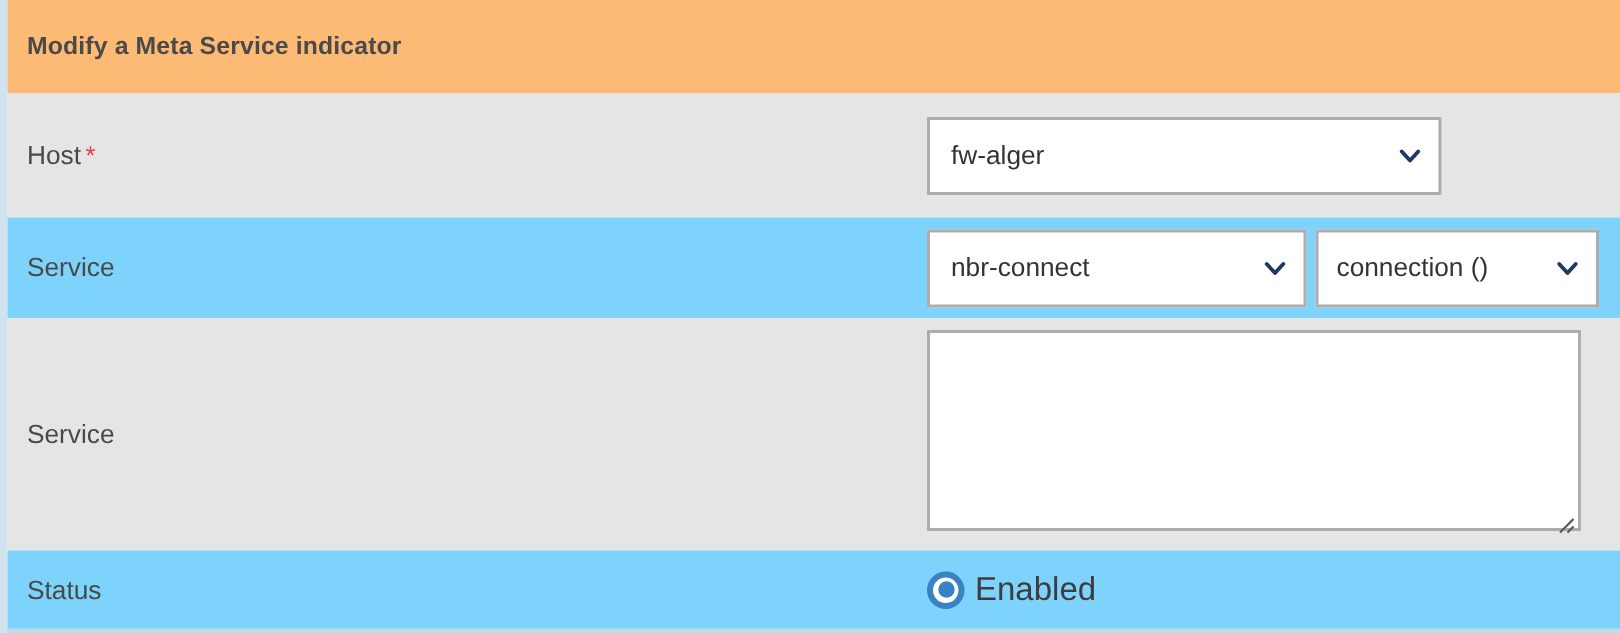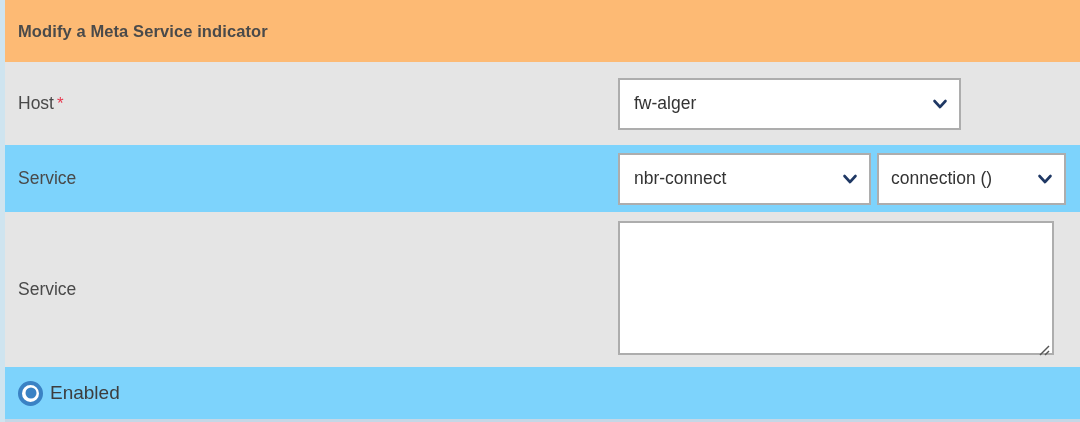--- a/index.html
+++ b/index.html
@@ -159,21 +159,21 @@
     width: 11px;
     height: 11px;
     border-radius: 50%;
     background: #3a82c4;
   }
   .radio-off {
     border: 3px solid #777777;
     background: transparent;
   }
   .radio-label {
-    font-size: 19px;
+    font-size: 22px;
     color: #3d3d3d;
   }
 </style>
 </head>
 <body>
 
 <div class="form-panel">
 
   <div class="panel-header">
     <span class="panel-header-title">Modify a Meta Service indicator</span>
@@ -226,20 +226,21 @@
           <svg width="14" height="14" viewBox="0 0 14 14">
             <line x1="13" y1="4" x2="4" y2="13" stroke="#555555" stroke-width="1.4"></line>
             <line x1="13" y1="9" x2="9" y2="13" stroke="#555555" stroke-width="1.4"></line>
           </svg>
         </span>
       </div>
     </div>
   </div>
 
   <div class="form-row row-status row-shade-b">
+    <div class="row-label">Status</div>
     <div class="row-field">
       <div class="radio-group">
         <div class="radio-option">
           <span class="radio-mark radio-on"></span>
           <span class="radio-label">Enabled</span>
         </div>
       </div>
     </div>
   </div>
 

